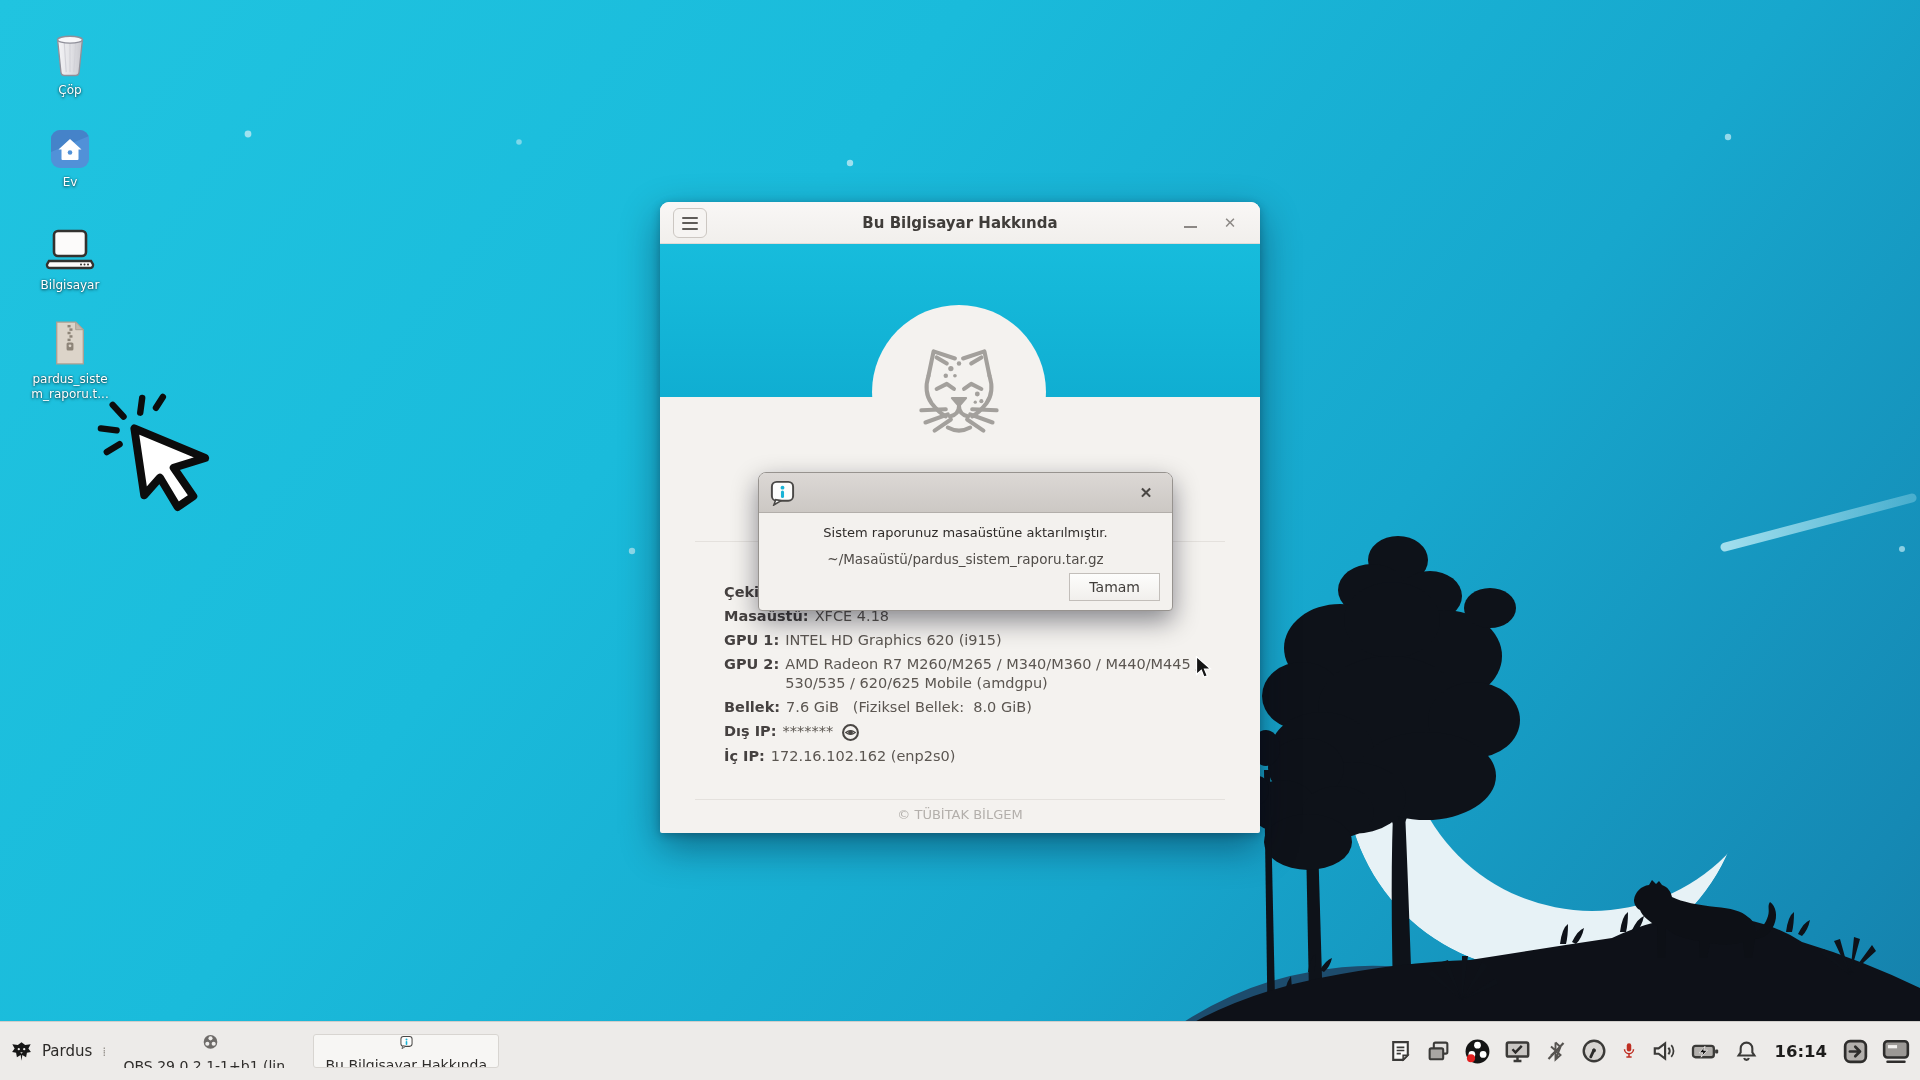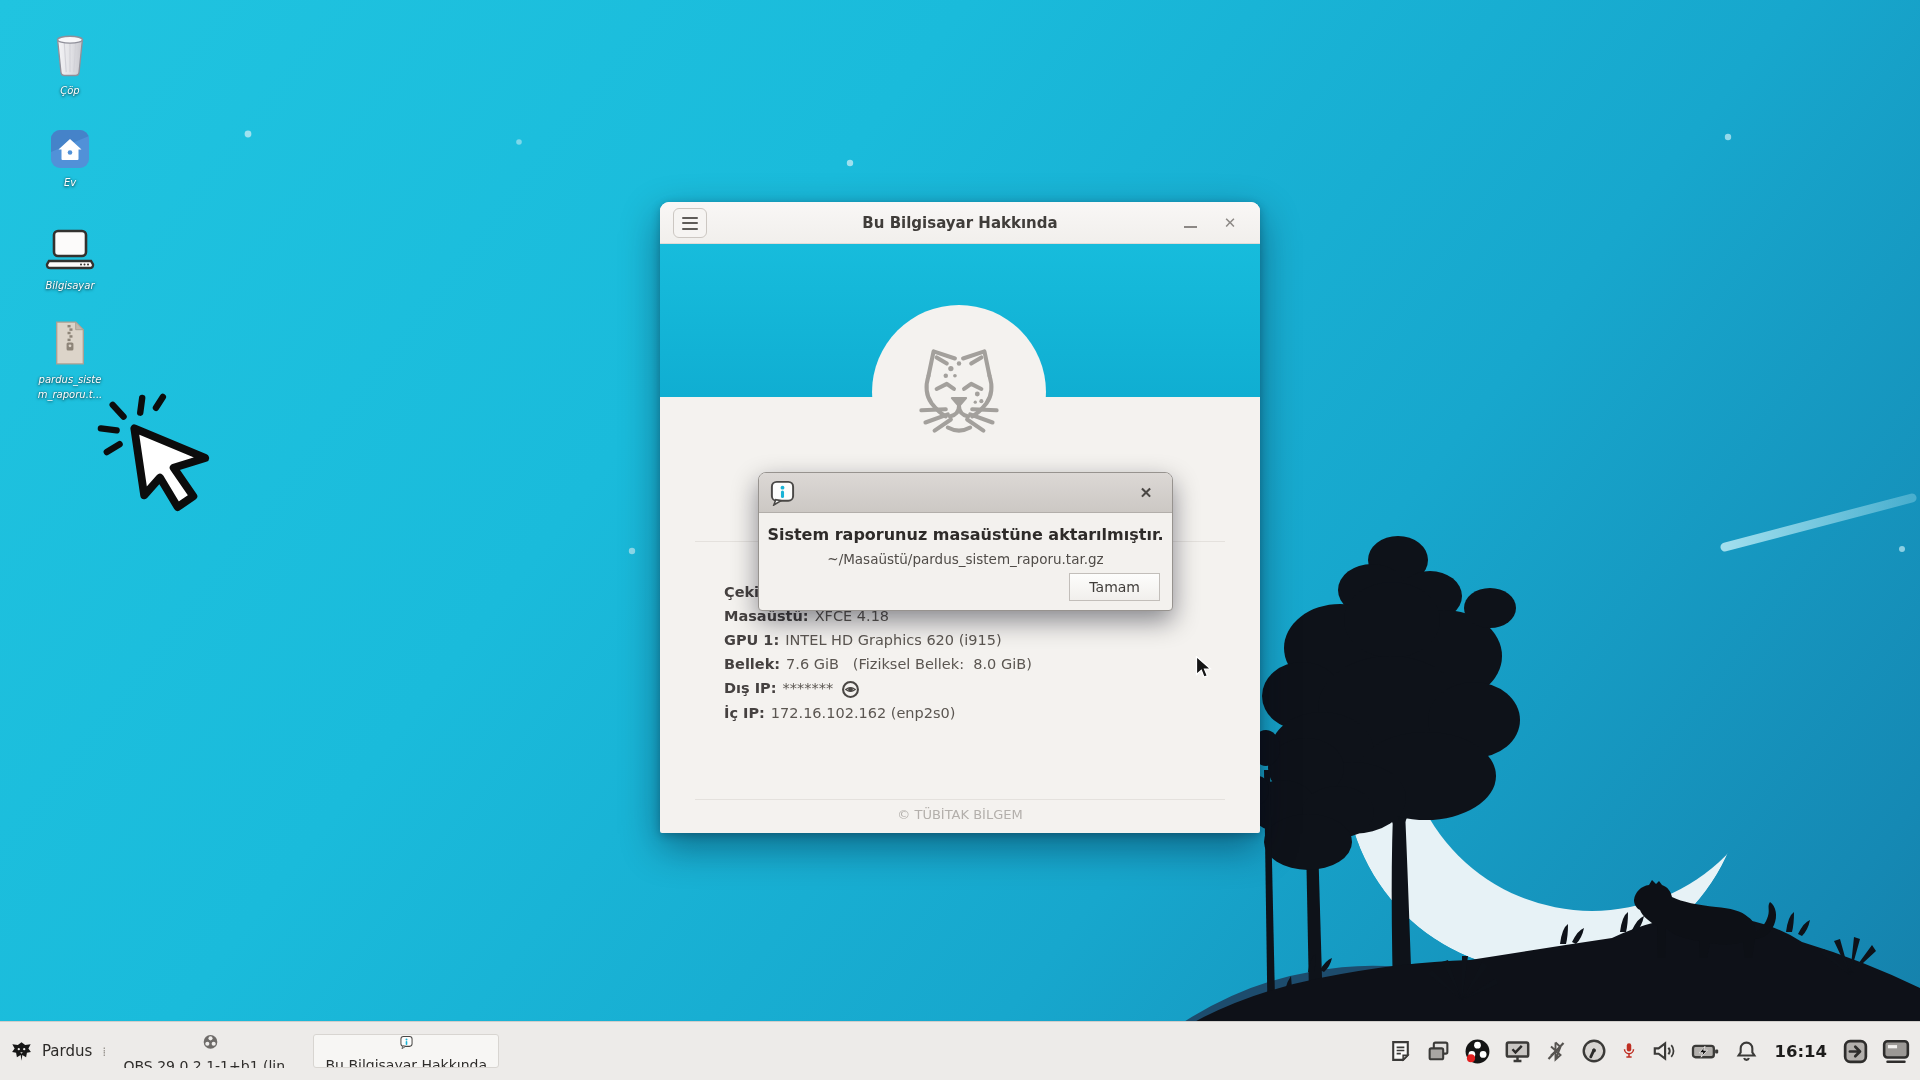--- a/index.html
+++ b/index.html
@@ -7,22 +7,22 @@
     font-family:"DejaVu Sans","Liberation Sans",sans-serif; }
 
   
   #desktop { position:absolute; inset:0;
     background:linear-gradient(128deg,#20c4e0 0%,#1abbdb 35%,#17a7cd 65%,#1589b4 92%,#167fa9 100%); }
   #wallpaper-svg { position:absolute; left:0; top:0; }
 
   
   .dicon { position:absolute; left:10px; width:120px; display:flex; flex-direction:column;
     align-items:center; gap:6px; cursor:default; }
-  .dlabel { color:#fff; font-size:10px; line-height:15px; text-align:center; white-space:pre-line;
-    text-shadow:0 1px 3px rgba(0,0,0,.65), 0 0 2px rgba(0,0,0,.4);font-style:italic; }
+  .dlabel { color:#fff; font-size:12px; line-height:15px; text-align:center; white-space:pre-line;
+    text-shadow:0 1px 3px rgba(0,0,0,.65), 0 0 2px rgba(0,0,0,.4); }
 
   
   #about-window { position:absolute; left:660px; top:202px; width:600px; height:631px;
     background:#f4f2ef; border-radius:9px 9px 2px 2px;
     box-shadow:0 14px 38px rgba(0,10,30,.42), 0 2px 8px rgba(0,10,30,.25); }
   #titlebar { position:absolute; left:0; top:0; right:0; height:42px;
     background:linear-gradient(#f9f7f6,#f1efec); border-bottom:1px solid #dedbd7;
     border-radius:9px 9px 0 0; display:flex; align-items:center; }
   #menu-button { position:absolute; left:13px; top:6px; width:34px; height:30px;
     border:1px solid #ccc7c2; border-radius:6px; background:#f6f4f2;
@@ -49,21 +49,21 @@
   
   #info-dialog { position:absolute; left:758px; top:472px; width:415px; height:139px;
     background:#f3f1ee; border:1px solid #97938f; border-radius:8px 8px 4px 4px;
     box-shadow:0 10px 26px rgba(0,5,20,.45); }
   #dialog-titlebar { position:absolute; left:0; right:0; top:0; height:40px;
     background:linear-gradient(#dcd8d5,#ccc8c4); border-bottom:1px solid #b2aeaa;
     border-radius:7px 7px 0 0; display:flex; align-items:center; }
   #dialog-close { position:absolute; right:12px; top:0; height:40px; width:28px; border:none;
     background:none; font-size:15px; font-weight:bold; color:#4b4845; cursor:pointer; }
   #dialog-message { position:absolute; left:0; right:0; top:52px; text-align:center;
-    font-size:16px; font-weight:bold; color:#2e2b29; }
+    font-size:13px; font-weight:normal; color:#2e2b29; }
   #dialog-path { position:absolute; left:0; right:0; top:78px; text-align:center;
     font-size:13.5px; color:#504c48; }
   #ok-button { position:absolute; right:12px; bottom:9px; padding:5px 19px;
     background:linear-gradient(#fdfdfc,#f1efec); border:1px solid #c2beba; border-radius:0;
     font-size:14px; color:#403d3a; font-family:inherit; cursor:pointer; }
 
   
   #taskbar { position:absolute; left:0; bottom:0; width:1920px; height:59px;
     background:#edebe9; border-top:1px solid #d1cecb; display:flex; align-items:center; z-index:50; }
   #start-button { display:flex; align-items:center; gap:8px; padding:0 10px 0 9px; height:100%;
@@ -296,20 +296,24 @@
     </div>
     <div class="irow">
       <span class="k">Masaüstü:</span>
       <span class="v">XFCE 4.18</span>
     </div>
     <div class="irow">
       <span class="k">GPU 1:</span>
       <span class="v">INTEL HD Graphics 620 (i915)</span>
     </div>
     <div class="irow">
+      <span class="k">GPU 2:</span>
+      <span class="v">AMD Radeon R7 M260/M265 / M340/M360 / M440/M445 / 530/535 / 620/625 Mobile (amdgpu)</span>
+    </div>
+    <div class="irow">
       <span class="k">Bellek:</span>
       <span class="v">7.6 GiB   (Fiziksel Bellek:  8.0 GiB)</span>
     </div>
     <div class="irow">
       <span class="k">Dış IP:</span>
       <span class="v">*******</span>
       <button id="eye-btn">
         <svg width="19" height="19" viewBox="0 0 22 22">
           <circle cx="11" cy="11" r="8.6" fill="none" stroke="#4a4744" stroke-width="2.4"></circle>
           <path d="M5.5 11 Q11 6.5 16.5 11 Q11 15.5 5.5 11 Z" fill="none" stroke="#4a4744" stroke-width="1.4"></path>

